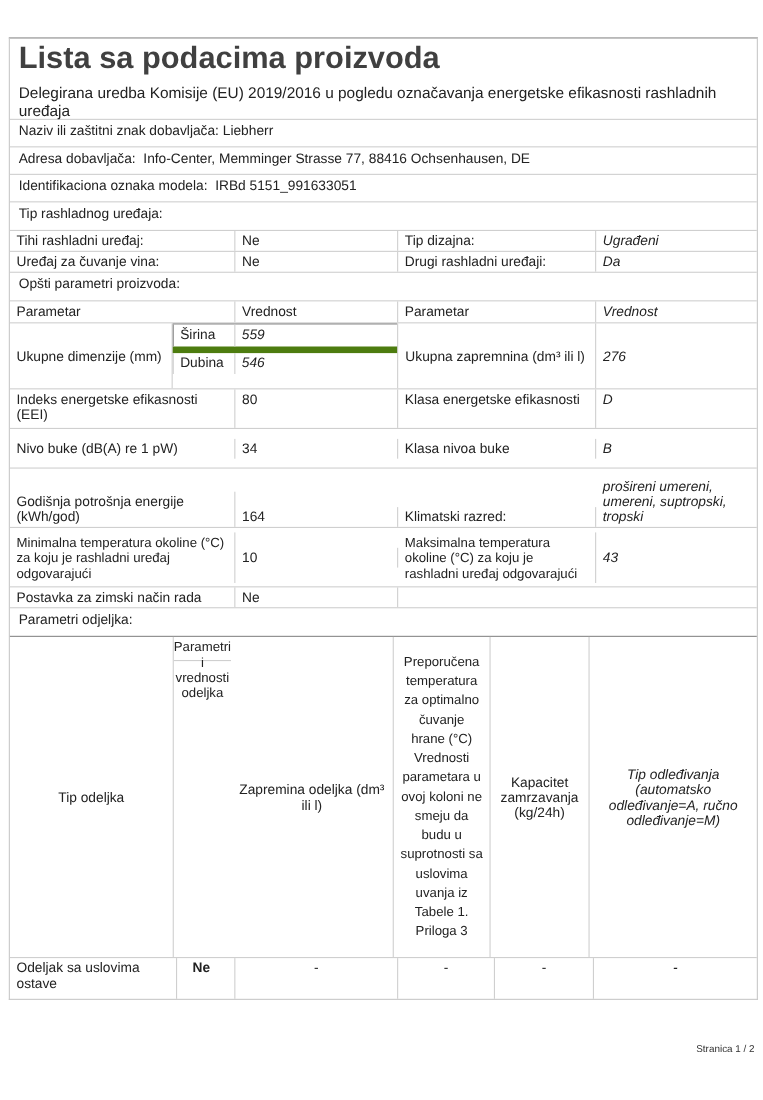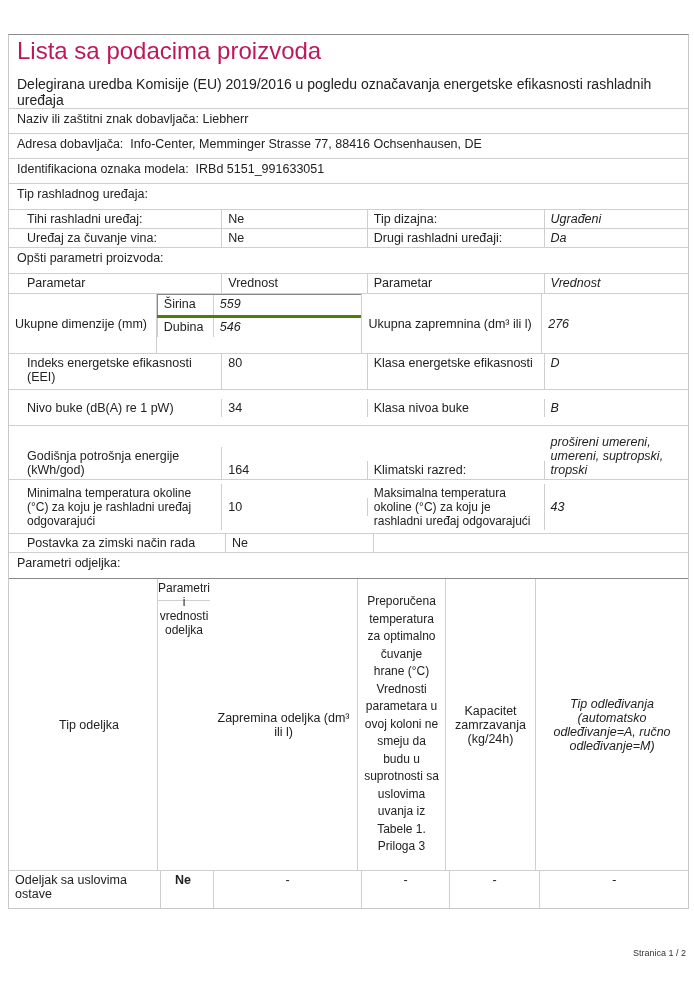--- a/index.html
+++ b/index.html
@@ -1,25 +1,25 @@
 <!DOCTYPE html>
 <html><head>
 <meta charset="utf-8">
 <style>
   body { margin:0; background:#fff; font-family:"Liberation Sans", sans-serif; color:#222; }
   .page { position:relative; width:694px; height:1000px; }
   .frame { position:absolute; left:8px; top:34px; width:679px; border:1px solid #c8c8c8; border-top:1px solid #8a8a8a; }
   .row { border-bottom:1px solid #cfcfcf; box-sizing:border-box; font-size:12.5px; display:flex; }
   .full { padding:3px 8px; }
-  .title { font-size:24px; font-weight:normal; color:#be185d; padding:2px 8px 4px 8px; height:40px; border-bottom:none; }
+  .title { font-size:28px; font-weight:bold; color:#404040; padding:2px 8px 4px 8px; height:40px; border-bottom:none; }
   .sub { height:34px; align-items:center; font-size:14px; }
   .bold { font-weight:normal; }
   .c { box-sizing:border-box; padding:2px 6px; border-right:1px solid #cfcfcf; }
   .c:last-child { border-right:none;font-style:italic; }
-  .w1 { width:205px;margin-left:12px; } .w2 { width:148px; } .w3 { width:180px; } .w4 { width:146px; }
+  .w1 { width:205px; } .w2 { width:148px; } .w3 { width:180px; } .w4 { width:146px; }
   .center { text-align:center; }
   .footer { position:absolute; right:8px; top:948px; font-size:9px; color:#333; }
 </style>
 </head>
 <body>
 
 <div class="page">
   <div class="frame">
     <div class="row title">Lista sa podacima proizvoda</div>
     <div class="row full sub">Delegirana uredba Komisije (EU) 2019/2016 u pogledu označavanja energetske efikasnosti rashladnih uređaja</div>
@@ -48,21 +48,21 @@
     <div class="row full bold" style="height:26px">Opšti parametri proizvoda:</div>
     <div class="row" style="height:20px">
       <div class="c w1">Parametar</div>
       <div class="c w2">Vrednost</div>
       <div class="c w3">Parametar</div>
       <div class="c w4">Vrednost</div>
     </div>
     <div class="row" style="height:60px">
       <div class="c" style="width:148px;display:flex;align-items:center">Ukupne dimenzije (mm)</div>
       <div style="width:205px;border-right:1px solid #cfcfcf;display:flex;flex-direction:column">
-        <div style="display:flex;height:20px;border-top:1px solid #888;border-bottom:3px solid #4d7c0f">
+        <div style="display:flex;height:20px;border-top:1px solid #888;border-bottom:6px solid #4d7c0f">
             <span class="c" style="width:57px;border-left:1px solid #888">Širina</span>
             <span class="c">559</span>
           </div>
         <div style="display:flex;height:19px">
             <span class="c" style="width:57px;border-left:1px solid #cfcfcf">Dubina</span>
             <span class="c">546</span>
           </div>
       </div>
       <div class="c w3" style="display:flex;align-items:center">Ukupna zapremnina (dm³ ili l)</div>
       <div class="c w4" style="display:flex;align-items:center">276</div>

